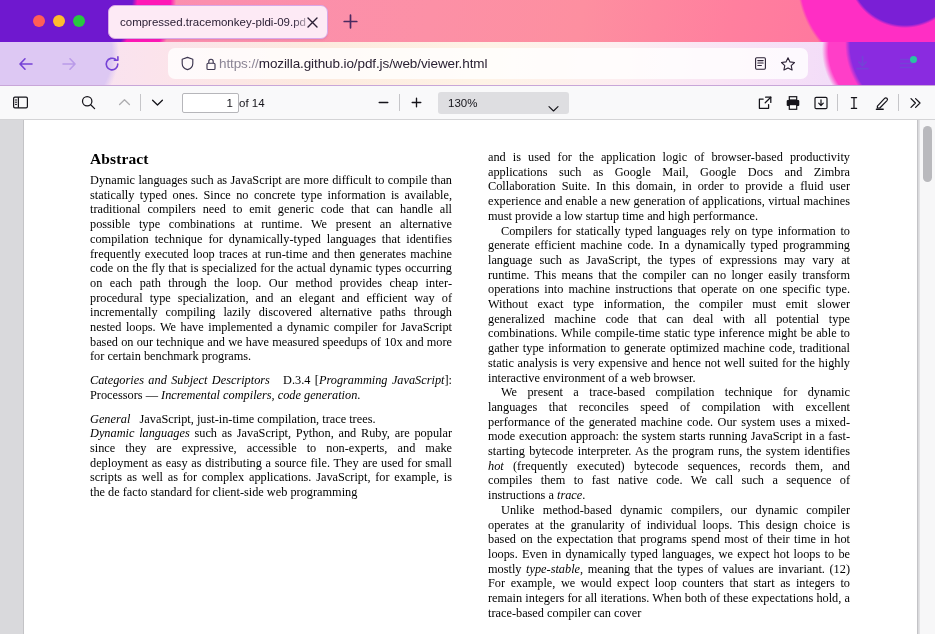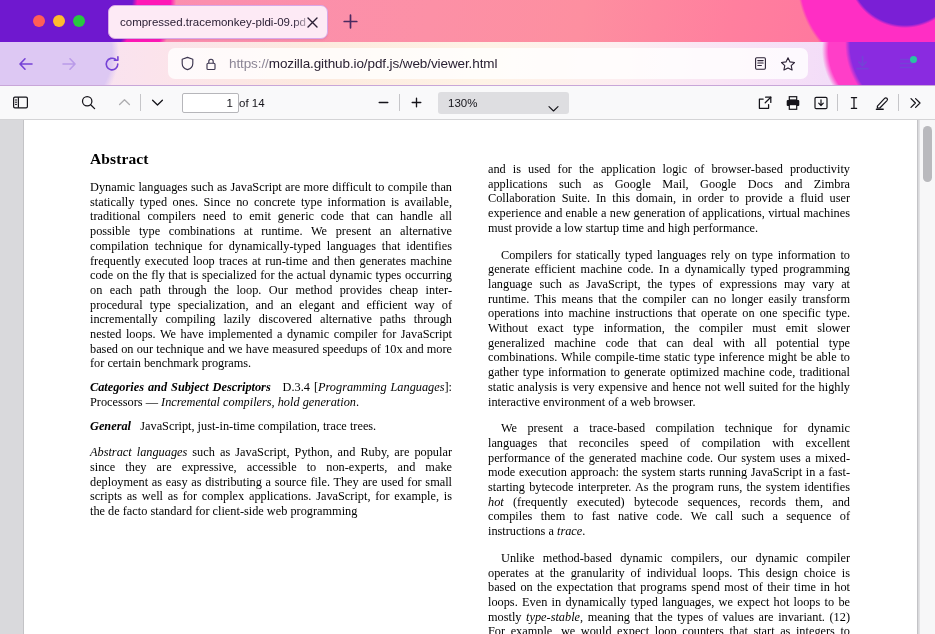--- a/index.html
+++ b/index.html
@@ -63,21 +63,21 @@
   }
   .navicons{position:absolute;left:0;top:0;height:43px;display:flex;align-items:center;}
   .navbtn{width:34px;height:30px;margin-left:9px;display:flex;align-items:center;justify-content:center;border-radius:5px;}
   .urlbar{
     position:absolute;left:168px;top:6px;width:640px;height:31px;
     background:rgba(255,255,255,.80);border-radius:7px;display:flex;align-items:center;
   }
   .u-shield{margin-left:12px;display:flex;}
   .u-lock{margin-left:9px;display:flex;}
   .u-text{
-    margin-left:11px;font-size:13.5px;color:#2a2133;letter-spacing:-0.1px;
+    margin-left:1px;font-size:13.5px;color:#2a2133;letter-spacing:-0.1px;
     white-space:nowrap;font-weight:400;
   }
   .u-text .sch{color:#8b8595;}
   .u-right{position:absolute;right:8px;top:4px;display:flex;gap:4px;}
   .u-ibtn{width:24px;height:23px;display:flex;align-items:center;justify-content:center;border-radius:4px;}
   .navright{position:absolute;right:6px;top:0;height:43px;display:flex;align-items:center;}
   .navright .navbtn{margin-left:4px;margin-right:6px;}
   .greendot{position:absolute;width:7px;height:7px;border-radius:50%;background:#2ac3a2;right:6px;top:7px;}
 
   
@@ -114,26 +114,26 @@
   }
   .cols{position:absolute;left:66px;top:30px;width:760px;display:flex;gap:36px;}
   .col{width:367px;font-family:"Liberation Serif",serif;color:#000;}
   h2.sec{
     font-size:15.5px;font-weight:bold;margin:0 0 5px 0;letter-spacing:.1px;
     font-family:"Liberation Serif",serif;
   }
   h2.numsec{font-size:15px;font-weight:bold;margin:15px 0 6px 0;}
   h2.numsec .n{display:inline-block;width:26px;}
   p.body{
-    font-size:12.3px;line-height:14.7px;margin:12px 0 0 0;text-align:justify;
+    font-size:12.3px;line-height:14.7px;margin:0 0 0 0;text-align:justify;
     text-justify:inter-word;hyphens:none;
   }
   p.body.ind{text-indent:13px;}
   p.meta{font-size:12.3px;line-height:14.7px;margin:9px 0 0 0;text-align:justify;}
-  p.meta b{font-weight:bold;font-style:italic;}
+  p.meta b{font-weight:normal;font-style:italic;}
   .it{font-style:italic;}
 
   
   .vscroll{position:absolute;right:0;top:0;width:15px;height:524px;background:#f7f7f8;border-left:1px solid #e2e2e4;}
   .vthumb{position:absolute;right:3px;top:6px;width:9px;height:56px;border-radius:5px;background:#b9b9bd;}
 </style>
 </head>
 <body>
 
 <div class="app">
@@ -320,27 +320,27 @@
   </div>
 
   <div class="viewer">
     <div class="page">
       <div class="cols">
 
         <div class="col">
           <h2 class="sec">Abstract</h2>
           <p class="body">Dynamic languages such as JavaScript are more difficult to compile than statically typed ones. Since no concrete type information is available, traditional compilers need to emit generic code that can handle all possible type combinations at runtime. We present an alternative compilation technique for dynamically-typed languages that identifies frequently executed loop traces at run-time and then generates machine code on the fly that is specialized for the actual dynamic types occurring on each path through the loop. Our method provides cheap inter-procedural type specialization, and an elegant and efficient way of incrementally compiling lazily discovered alternative paths through nested loops. We have implemented a dynamic compiler for JavaScript based on our technique and we have measured speedups of 10x and more for certain benchmark programs.</p>
 
-          <p class="meta"><b>Categories and Subject Descriptors</b>&nbsp;&nbsp; <span>D.3.4 [</span><span class="it">Programming Languages</span><span>]: Processors — </span><span class="it">Incremental compilers, hold generation</span><span>.</span></p>
+          <p class="meta"><b>Categories and Subject Descriptors</b>&nbsp;&nbsp; <span>D.3.4 [</span><span class="it">Programming JavaScript</span><span>]: Processors — </span><span class="it">Incremental compilers, code generation</span><span>.</span></p>
 
 
           <p class="meta"><b>General</b>&nbsp;&nbsp; <span>JavaScript, just-in-time compilation, trace trees.</span></p>
 
 
-          <p class="body"><span class="it">Abstract languages</span><span> such as JavaScript, Python, and Ruby, are popular since they are expressive, accessible to non-experts, and make deployment as easy as distributing a source file. They are used for small scripts as well as for complex applications. JavaScript, for example, is the de facto standard for client-side web programming</span></p>
+          <p class="body"><span class="it">Dynamic languages</span><span> such as JavaScript, Python, and Ruby, are popular since they are expressive, accessible to non-experts, and make deployment as easy as distributing a source file. They are used for small scripts as well as for complex applications. JavaScript, for example, is the de facto standard for client-side web programming</span></p>
         </div>
 
         <div class="col">
           <p class="body">and is used for the application logic of browser-based productivity applications such as Google Mail, Google Docs and Zimbra Collaboration Suite. In this domain, in order to provide a fluid user experience and enable a new generation of applications, virtual machines must provide a low startup time and high performance.</p>
           <p class="body ind">Compilers for statically typed languages rely on type information to generate efficient machine code. In a dynamically typed programming language such as JavaScript, the types of expressions may vary at runtime. This means that the compiler can no longer easily transform operations into machine instructions that operate on one specific type. Without exact type information, the compiler must emit slower generalized machine code that can deal with all potential type combinations. While compile-time static type inference might be able to gather type information to generate optimized machine code, traditional static analysis is very expensive and hence not well suited for the highly interactive environment of a web browser.</p>
           <p class="body ind"><span>We present a trace-based compilation technique for dynamic languages that reconciles speed of compilation with excellent performance of the generated machine code. Our system uses a mixed-mode execution approach: the system starts running JavaScript in a fast-starting bytecode interpreter. As the program runs, the system identifies </span><span class="it">hot</span><span> (frequently executed) bytecode sequences, records them, and compiles them to fast native code. We call such a sequence of instructions a </span><span class="it">trace</span><span>.</span></p>
           <p class="body ind"><span>Unlike method-based dynamic compilers, our dynamic compiler operates at the granularity of individual loops. This design choice is based on the expectation that programs spend most of their time in hot loops. Even in dynamically typed languages, we expect hot loops to be mostly </span><span class="it">type-stable</span><span>, meaning that the types of values are invariant. (12) For example, we would expect loop counters that start as integers to remain integers for all iterations. When both of these expectations hold, a trace-based compiler can cover</span></p>
         </div>
 
       </div>

